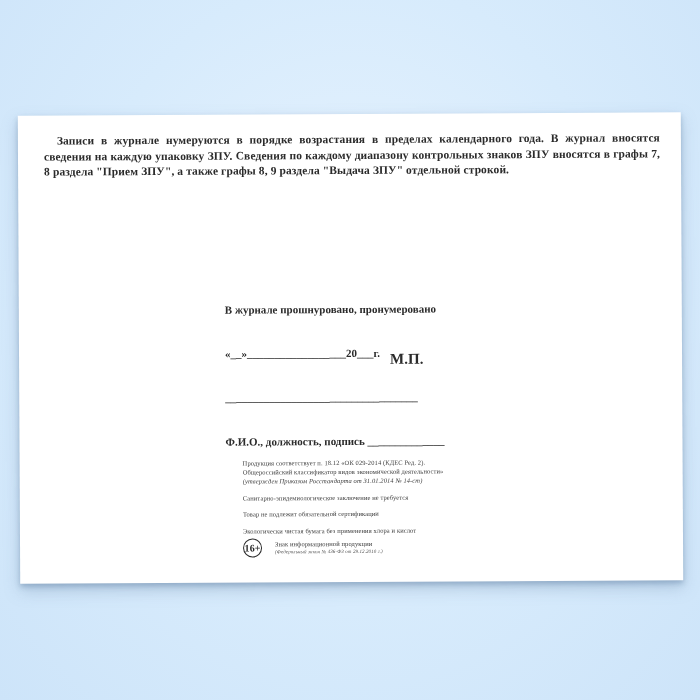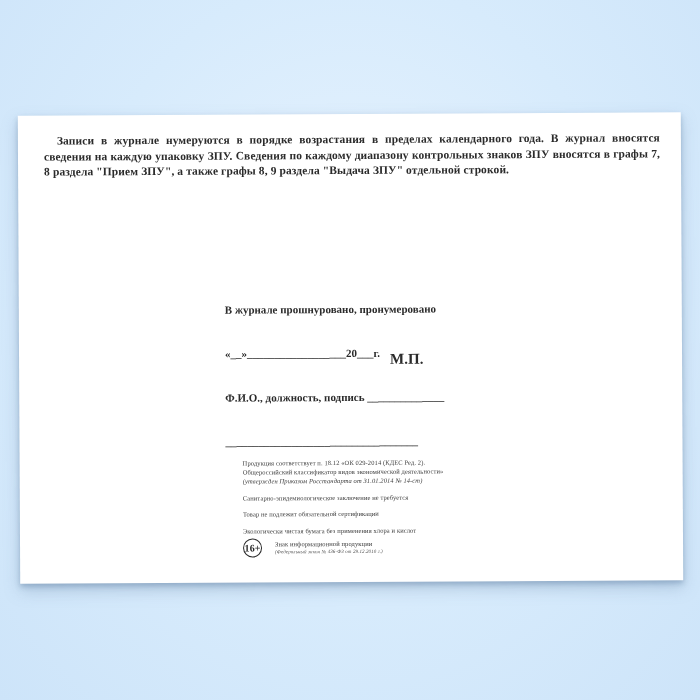--- a/index.html
+++ b/index.html
@@ -85,22 +85,22 @@
 <body>
 
 <div class="scene">
   <div class="paper">
 
     <p class="intro">Записи в журнале нумеруются в порядке возрастания в пределах календарного года. В журнал вносятся сведения на каждую упаковку ЗПУ. Сведения по каждому диапазону контрольных знаков ЗПУ вносятся в графы 7, 8 раздела "Прием ЗПУ", а также графы 8, 9 раздела "Выдача ЗПУ" отдельной строкой.</p>
 
     <div class="cert-block">
       <div>В журнале прошнуровано, пронумеровано</div>
       <div>«__»__________________20___г.</div>
+      <div>___________________________________</div>
       <div>Ф.И.О., должность, подпись ______________</div>
-      <div>___________________________________</div>
     </div>
 
     <div class="stamp-label">М.П.</div>
 
     <div class="footer">
       <div>
         <div>Продукция соответствует п. 18.12 «ОК 029-2014 (КДЕС Ред. 2).</div>
         <div>Общероссийский классификатор видов экономической деятельности»</div>
         <div class="italic">(утвержден Приказом Росстандарта от 31.01.2014 № 14-ст)</div>
       </div>

